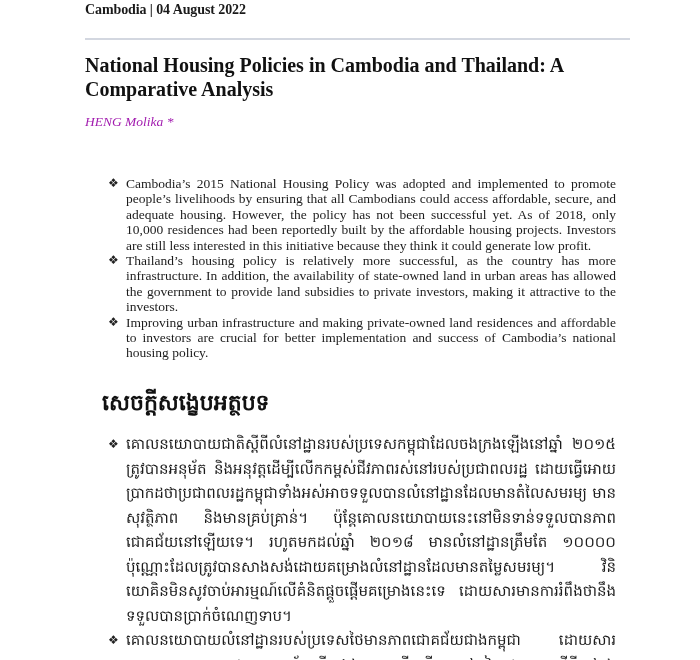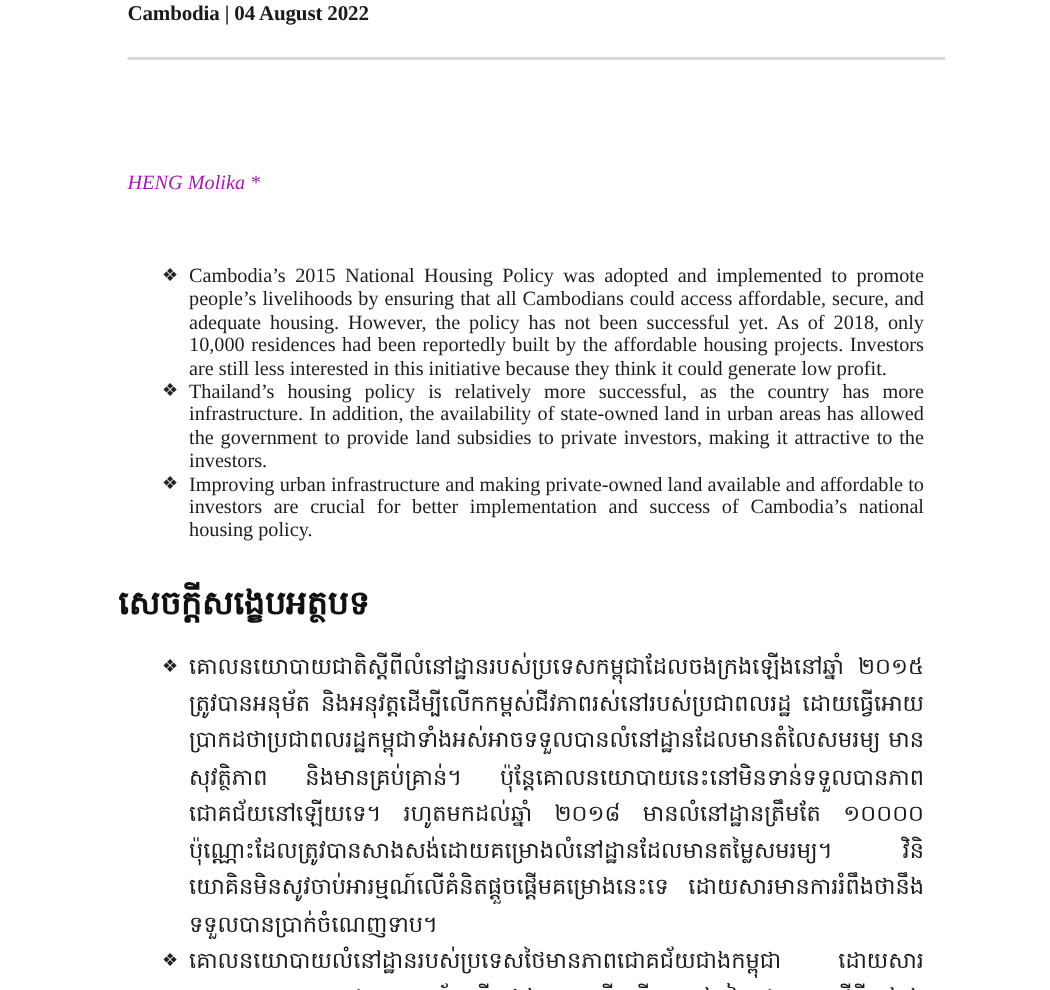--- a/index.html
+++ b/index.html
@@ -90,21 +90,21 @@
     .bullet {
       position: absolute;
       left: 0;
       top: 0;
       font-size: 12px;
       line-height: 15.4px;
       color: #222222;
     }
     .km-heading {
       position: absolute;
-      left: 79px;
+      left: 102px;
       top: 388px;
       font-weight: bold;
       font-size: 22px;
       line-height: 30px;
       margin: 0;
       color: #111111;
       font-family: "DejaVu Sans", sans-serif;
     }
     .km-list {
       position: absolute;
@@ -130,36 +130,37 @@
   </style>
 </head>
 <body>
 
 <div class="page">
 
   <div class="header-line">Cambodia | 04 August 2022</div>
 
   <div class="divider"></div>
 
+  <h1 class="title">National Housing Policies in Cambodia and Thailand: A Comparative Analysis</h1>
 
   <div class="author">HENG Molika *</div>
 
 
   <ul class="en-list">
     <li class="en-item">
       <span class="bullet">❖</span>
       <span>Cambodia’s 2015 National Housing Policy was adopted and implemented to promote people’s livelihoods by ensuring that all Cambodians could access affordable, secure, and adequate housing. However, the policy has not been successful yet. As of 2018, only 10,000 residences had been reportedly built by the affordable housing projects. Investors are still less interested in this initiative because they think it could generate low profit.</span>
     </li>
     <li class="en-item">
       <span class="bullet">❖</span>
       <span>Thailand’s housing policy is relatively more successful, as the country has more infrastructure. In addition, the availability of state-owned land in urban areas has allowed the government to provide land subsidies to private investors, making it attractive to the investors.</span>
     </li>
     <li class="en-item">
       <span class="bullet">❖</span>
-      <span>Improving urban infrastructure and making private-owned land available and affordable to investors are crucial for better implementation and success of Cambodia’s national housing policy.</span>
+      <span>Improving urban infrastructure and making private-owned land residences and affordable to investors are crucial for better implementation and success of Cambodia’s national housing policy.</span>
     </li>
   </ul>
 
   <h2 class="km-heading">សេចក្ដីសង្ខេបអត្ថបទ</h2>
 
   <ul class="km-list">
     <li class="km-item">
       <span class="bullet">❖</span>
       <span>គោលនយោបាយជាតិស្តីពីលំនៅដ្ឋានរបស់ប្រទេសកម្ពុជាដែលចងក្រងឡើងនៅឆ្នាំ ២០១៥ ត្រូវបានអនុម័ត និងអនុវត្តដើម្បីលើកកម្ពស់ជីវភាពរស់នៅរបស់ប្រជាពលរដ្ឋ ដោយធ្វើអោយប្រាកដថាប្រជាពលរដ្ឋកម្ពុជាទាំងអស់អាចទទួលបានលំនៅដ្ឋានដែលមានតំលៃសមរម្យ មានសុវត្ថិភាព និងមានគ្រប់គ្រាន់។ ប៉ុន្តែគោលនយោបាយនេះនៅមិនទាន់ទទួលបានភាពជោគជ័យនៅឡើយទេ។ រហូតមកដល់ឆ្នាំ ២០១៨ មានលំនៅដ្ឋានត្រឹមតែ ១០០០០ ប៉ុណ្ណោះដែលត្រូវបានសាងសង់ដោយគម្រោងលំនៅដ្ឋានដែលមានតម្លៃសមរម្យ។ វិនិយោគិនមិនសូវចាប់អារម្មណ៍លើគំនិតផ្តួចផ្តើមគម្រោងនេះទេ ដោយសារមានការរំពឹងថានឹងទទួលបានប្រាក់ចំណេញទាប។</span>
     </li>

